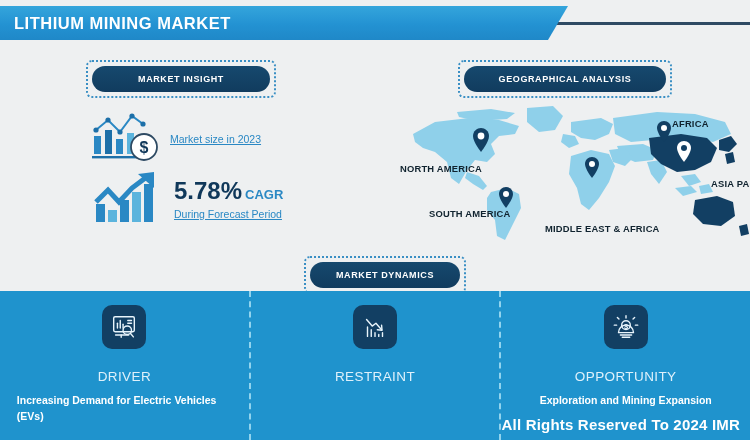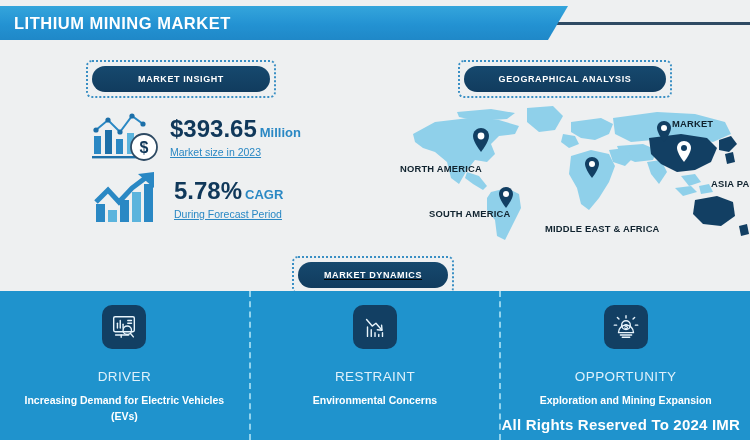--- a/index.html
+++ b/index.html
@@ -36,21 +36,21 @@
     background:linear-gradient(180deg,#16496e 0%,#113c5e 100%);
     border-radius:16px;
     display:flex;align-items:center;justify-content:center;
   }
   .badge-pill span{
     color:#fff;font-size:9px;font-weight:bold;letter-spacing:.6px;
   }
 
   #badge-market-insight{left:86px;top:60px;width:178px;height:26px;}
   #badge-geo{left:458px;top:60px;width:202px;height:26px;}
-  #badge-dynamics{left:292px;top:256px;width:150px;height:26px;text-decoration:underline;}
+  #badge-dynamics{left:304px;top:256px;width:150px;height:26px;}
 
   
   .stat{position:absolute;display:flex;align-items:center;}
   #stat-size{left:88px;top:108px;}
   #stat-cagr{left:92px;top:170px;}
 
   .stat-icon{width:74px;height:58px;flex:0 0 74px;}
   .stat-text{margin-left:8px;}
   .stat-big{
     font-size:24px;font-weight:bold;color:#10385a;line-height:1.05;
@@ -86,21 +86,21 @@
   .panel-icon{
     width:44px;height:44px;border-radius:10px;
     background:#123f63;
     display:flex;align-items:center;justify-content:center;
   }
   .panel-title{
     margin-top:20px;color:#dff1fb;font-size:13.5px;letter-spacing:.4px;
   }
   .panel-desc{
     margin-top:9px;color:#ffffff;font-size:10.5px;font-weight:bold;
-    text-align:center;line-height:1.5;max-width:215px;
+    line-height:1.5;max-width:215px;
   }
   .footer{
     position:absolute;right:10px;bottom:7px;
     color:#ffffff;font-size:15px;font-weight:bold;letter-spacing:.2px;
   }
 </style>
 </head>
 <body>
 
 <div class="page">
@@ -129,23 +129,20 @@
         <rect x="6" y="28" width="7" height="18" fill="#2a88c4"></rect>
         <rect x="17" y="22" width="7" height="24" fill="#1c6fa8"></rect>
         <rect x="28" y="31" width="7" height="15" fill="#2a88c4"></rect>
         <rect x="39" y="25" width="7" height="21" fill="#5bb4dd"></rect>
         <rect x="4" y="48" width="46" height="2.4" fill="#1c6fa8"></rect>
         <circle cx="56" cy="39" r="13" fill="#ffffff" stroke="#2e4a63" stroke-width="1.8"></circle>
         <text x="56" y="45" font-size="16" font-weight="bold" fill="#10385a" text-anchor="middle" font-family="Liberation Sans, sans-serif">$</text>
       </svg>
     </div>
     <div class="stat-text">
-      <div class="stat-big">
-        <span>$393.65</span><span class="stat-unit">Million</span>
-      </div>
       <div class="stat-sub">Market size in 2023</div>
     </div>
   </div>
 
   <div class="stat" id="stat-cagr">
     <div class="stat-icon">
       <svg viewBox="0 0 74 58" width="74" height="58">
         <rect x="4" y="34" width="9" height="18" fill="#2a88c4"></rect>
         <rect x="16" y="40" width="9" height="12" fill="#5bb4dd"></rect>
         <rect x="28" y="30" width="9" height="22" fill="#2a88c4"></rect>
@@ -238,21 +235,21 @@
           <path d="M282,48 C282,44 285,41 289,41 C293,41 296,44 296,48 C296,53 289,62 289,62 C289,62 282,53 282,48 Z" fill="#ffffff"></path>
           <circle cx="289" cy="48" r="3" fill="#123f63"></circle>
         </g>
       </g>
     </svg>
   </div>
 
   <div class="map-label" id="lbl-north-america">NORTH AMERICA</div>
   <div class="map-label" id="lbl-south-america">SOUTH AMERICA</div>
   <div class="map-label" id="lbl-mea">MIDDLE EAST &amp; AFRICA</div>
-  <div class="map-label" id="lbl-europe">MARKET</div>
+  <div class="map-label" id="lbl-europe">AFRICA</div>
   <div class="map-label" id="lbl-asia-pacific">ASIA PACIFIC</div>
 
   <div class="badge-outer" id="badge-dynamics">
     <div class="badge-pill">
       <span>MARKET DYNAMICS</span>
     </div>
   </div>
 
   <div class="panels">
 
@@ -281,21 +278,20 @@
           <polyline points="7,8 13,15 17,12 23,19"></polyline>
           <polyline points="23,14 23.5,19.5 18.5,19"></polyline>
           <line x1="8" y1="26" x2="8" y2="16"></line>
           <line x1="12" y1="26" x2="12" y2="19"></line>
           <line x1="16" y1="26" x2="16" y2="22"></line>
           <line x1="20" y1="26" x2="20" y2="24"></line>
           <line x1="24" y1="26" x2="24" y2="22"></line>
         </svg>
       </div>
       <div class="panel-title">RESTRAINT</div>
-      <div class="panel-desc">Environmental Concerns</div>
     </div>
 
     <div class="panel">
       <div class="panel-icon">
         <svg viewBox="0 0 32 32" width="30" height="30" fill="none" stroke="#e8f4fb" stroke-width="1.5" stroke-linecap="round" stroke-linejoin="round">
           <path d="M8,22 A8,8 0 0 1 24,22 Z"></path>
           <circle cx="16" cy="14" r="4.6"></circle>
           <text x="16" y="17.6" font-size="8" font-weight="bold" fill="#e8f4fb" stroke="none" text-anchor="middle" font-family="Liberation Sans, sans-serif">$</text>
           <line x1="10" y1="24.5" x2="22" y2="24.5"></line>
           <line x1="12" y1="27" x2="20" y2="27"></line>

